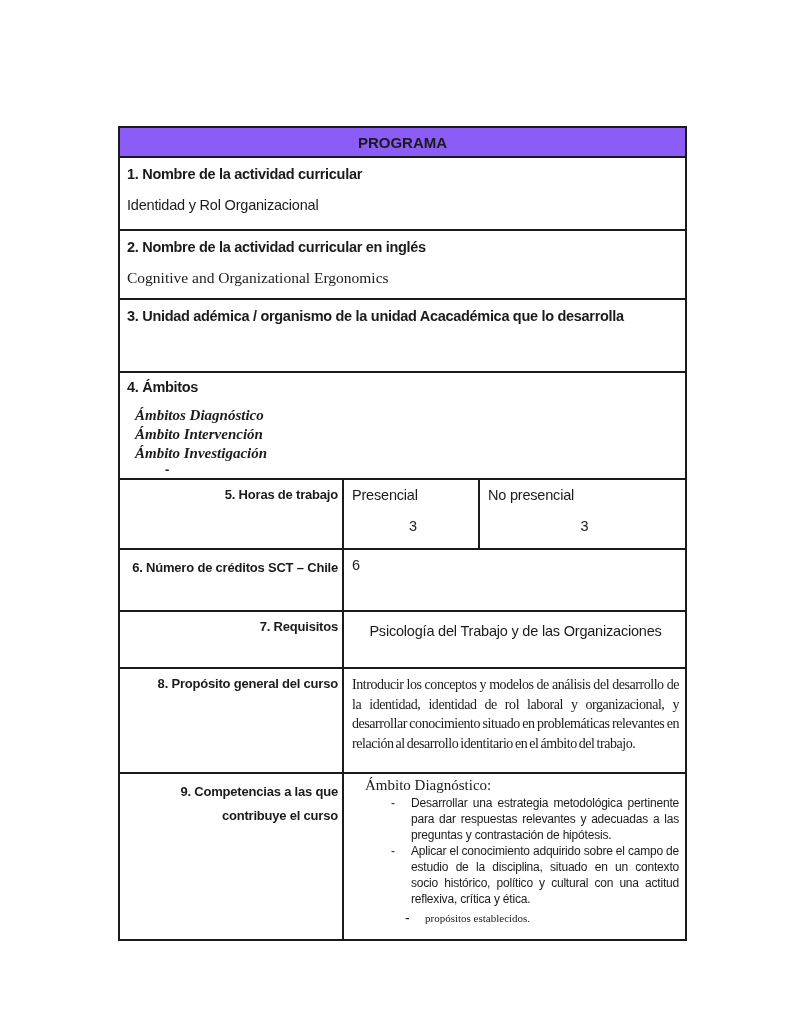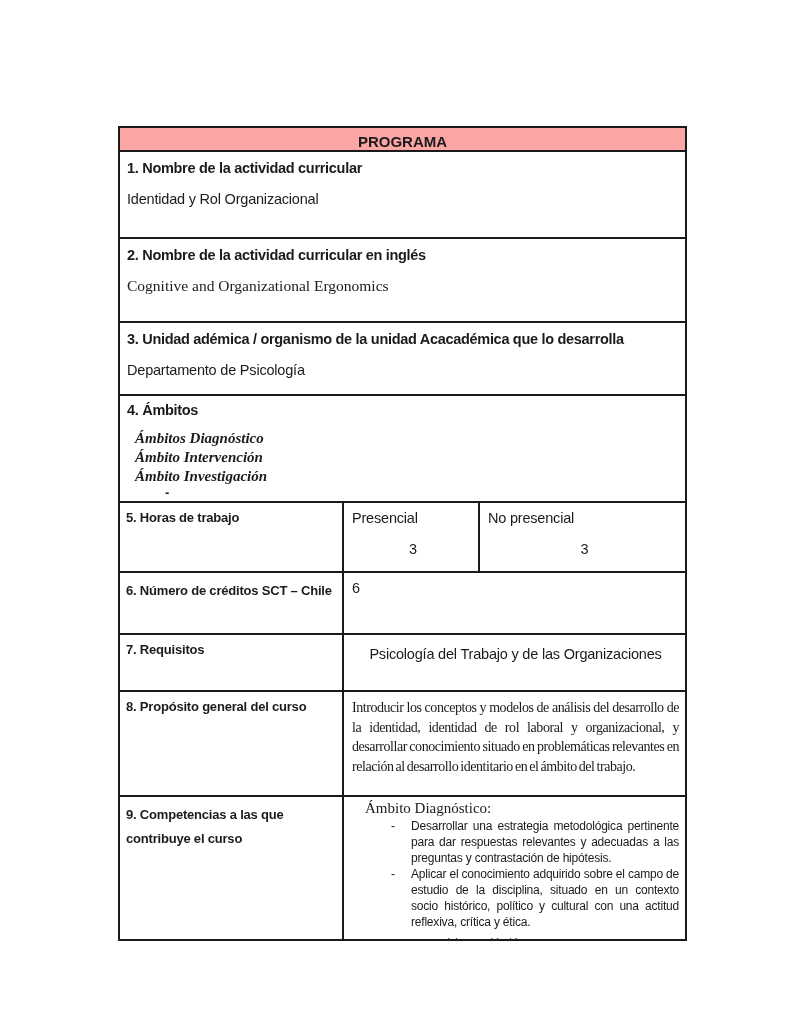--- a/index.html
+++ b/index.html
@@ -13,22 +13,22 @@
     position: absolute; left: 118px; top: 126px;
     width: 569px; height: 815px;
     border: 2px solid #1a1a1a;
     background: #ffffff;
     display: flex; flex-direction: column;
   }
   .t-row { border-bottom: 2px solid #1a1a1a; overflow: hidden; flex: 0 0 auto; }
   .t-row.last { border-bottom: none; flex: 1 1 auto; gap: 9px; }
 
   .header-row {
-    height: 24px; background: #fca5a5;
-    display: flex; align-items: flex-end; justify-content: center;
+    height: 30px; background: #8b5cf6;
+    display: flex; align-items: center; justify-content: center;
   }
   .header-title { font-weight: bold; font-size: 15px; letter-spacing: 0; }
 
   
   .block { padding: 7px 4px 0 7px; }
   .lbl-full {
     font-weight: bold; font-size: 14.5px; line-height: 18px; letter-spacing: -0.3px;
   }
   .val-sans { font-size: 14.5px; line-height: 18px; letter-spacing: -0.2px; margin-top: 13px; }
   .val-serif {
@@ -44,20 +44,21 @@
     font-size: 15px; line-height: 19px;
   }
   .dash-line { margin-left: 38px; font-size: 13px; line-height: 14px; font-weight: bold; }
 
   
   .split { display: flex; }
   .c-label {
     width: 224px; flex: 0 0 224px;
     border-right: 2px solid #1a1a1a;
     padding: 6px 4px 0 6px;
+    text-align: right;
   }
   .lbl-col {
     font-weight: bold; font-size: 13px; line-height: 24px; letter-spacing: -0.2px;
   }
   .c-value { flex: 1 1 auto; padding: 5px 6px 0 8px; overflow: hidden; }
 
   
   .c-hours-mid {
     width: 136px; flex: 0 0 136px;
     border-right: 2px solid #1a1a1a;
@@ -98,33 +99,32 @@
 </style>
 </head>
 <body>
 
 <div class="doc-table">
 
   <div class="t-row header-row">
     <span class="header-title">PROGRAMA</span>
   </div>
 
-  <div class="t-row block" style="height:87px">
+  <div class="t-row block" style="height:73px">
     <div class="lbl-full">1. Nombre de la actividad curricular</div>
     <div class="val-sans">Identidad y Rol Organizacional</div>
   </div>
 
-  <div class="t-row block" style="height:84px">
+  <div class="t-row block" style="height:69px">
     <div class="lbl-full">2. Nombre de la actividad curricular en inglés</div>
     <div class="val-serif">Cognitive and Organizational Ergonomics</div>
   </div>
 
   <div class="t-row block" style="height:73px">
     <div class="lbl-full">3. Unidad adémica / organismo de la unidad Acacadémica que lo desarrolla</div>
-    <div class="val-sans">Departamento de Psicología</div>
   </div>
 
   <div class="t-row block" style="height:107px;padding-top:5px">
     <div class="lbl-full">4. Ámbitos</div>
     <ul class="ambitos-list">
       <li>Ámbitos Diagnóstico</li>
       <li>Ámbito Intervención</li>
       <li>Ámbito Investigación</li>
     </ul>
     <div class="dash-line">-</div>

